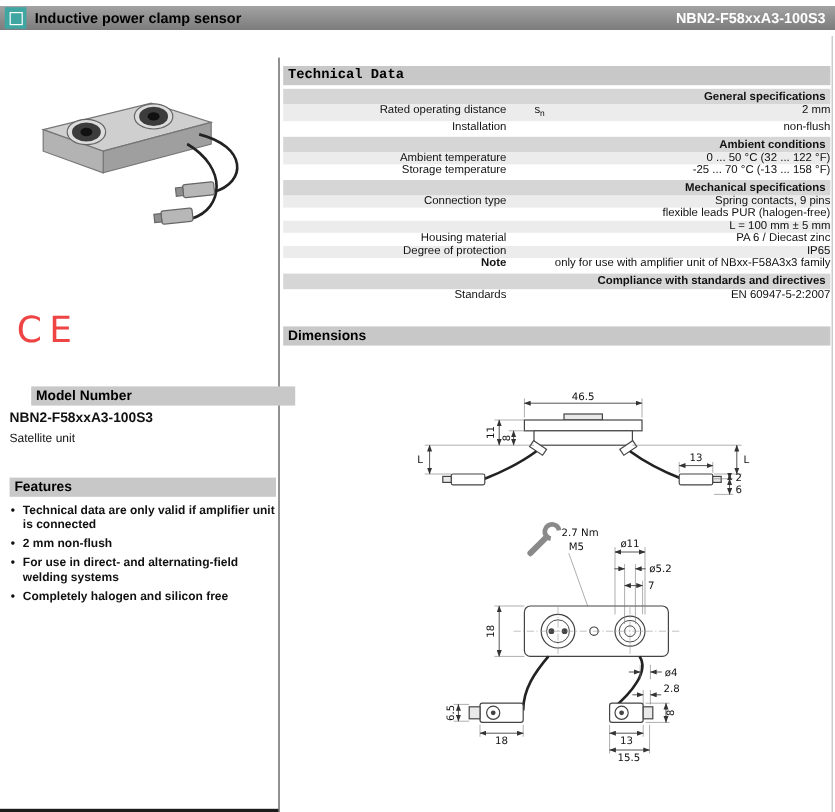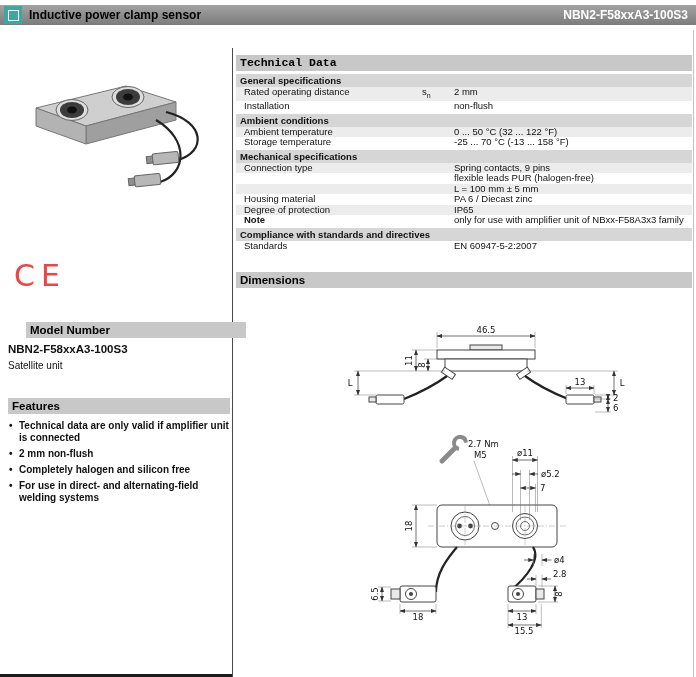--- a/index.html
+++ b/index.html
@@ -44,21 +44,21 @@
   .features-list {
     position:absolute; left:8px; top:420px; width:222px; list-style:none;
     font-size:10px; font-weight:bold; line-height:12px;
   }
   .features-list li { position:relative; padding-left:11px; margin-bottom:4px; }
   .features-list li::before { content:"•"; position:absolute; left:1px; }
 
   
   .bar-tech { position:absolute; left:236px; top:55px; width:456px;font-family:Liberation Mono, monospace; }
   .bar-dims { position:absolute; left:236px; top:272px; width:456px; }
-  .tech-table { position:absolute; left:236px; top:72px; width:456px; font-size:9.5px; }
+  .tech-table { position:absolute; left:236px; top:72px; width:456px; font-size:9.5px;text-align:right; }
   .tgroup { margin-top:2px; }
   .tsection {
     background:#d6d6d6; font-size:9.5px; font-weight:bold;
     padding:1px 4px; line-height:11px;
   }
   .trow { display:flex; line-height:10.5px; }
   .trow:nth-of-type(odd) { background:#ececec; }
   .c1 { width:186px; padding-left:8px; flex:0 0 auto; }
   .c2 { width:32px; flex:0 0 auto; }
   .c2 .sub { font-size:7px; vertical-align:sub; }
@@ -126,22 +126,22 @@
   <div class="ce-mark">CE</div>
 
   <div class="sec-bar bar-model">Model Number</div>
   <div class="model-value">NBN2-F58xxA3-100S3</div>
   <div class="model-sub">Satellite unit</div>
 
   <div class="sec-bar bar-features">Features</div>
   <ul class="features-list">
     <li>Technical data are only valid if amplifier unit is connected</li>
     <li>2 mm non-flush</li>
+    <li>For use in direct- and alternating-field welding systems</li>
     <li>Completely halogen and silicon free</li>
-    <li>For use in direct- and alternating-field welding systems</li>
   </ul>
 
   <div class="sec-bar bar-tech">Technical Data</div>
 
   <div class="tech-table">
 
     <div class="tgroup">
       <h4 class="tsection">General specifications</h4>
       <div class="trow">
         <span class="c1">Rated operating distance</span>

